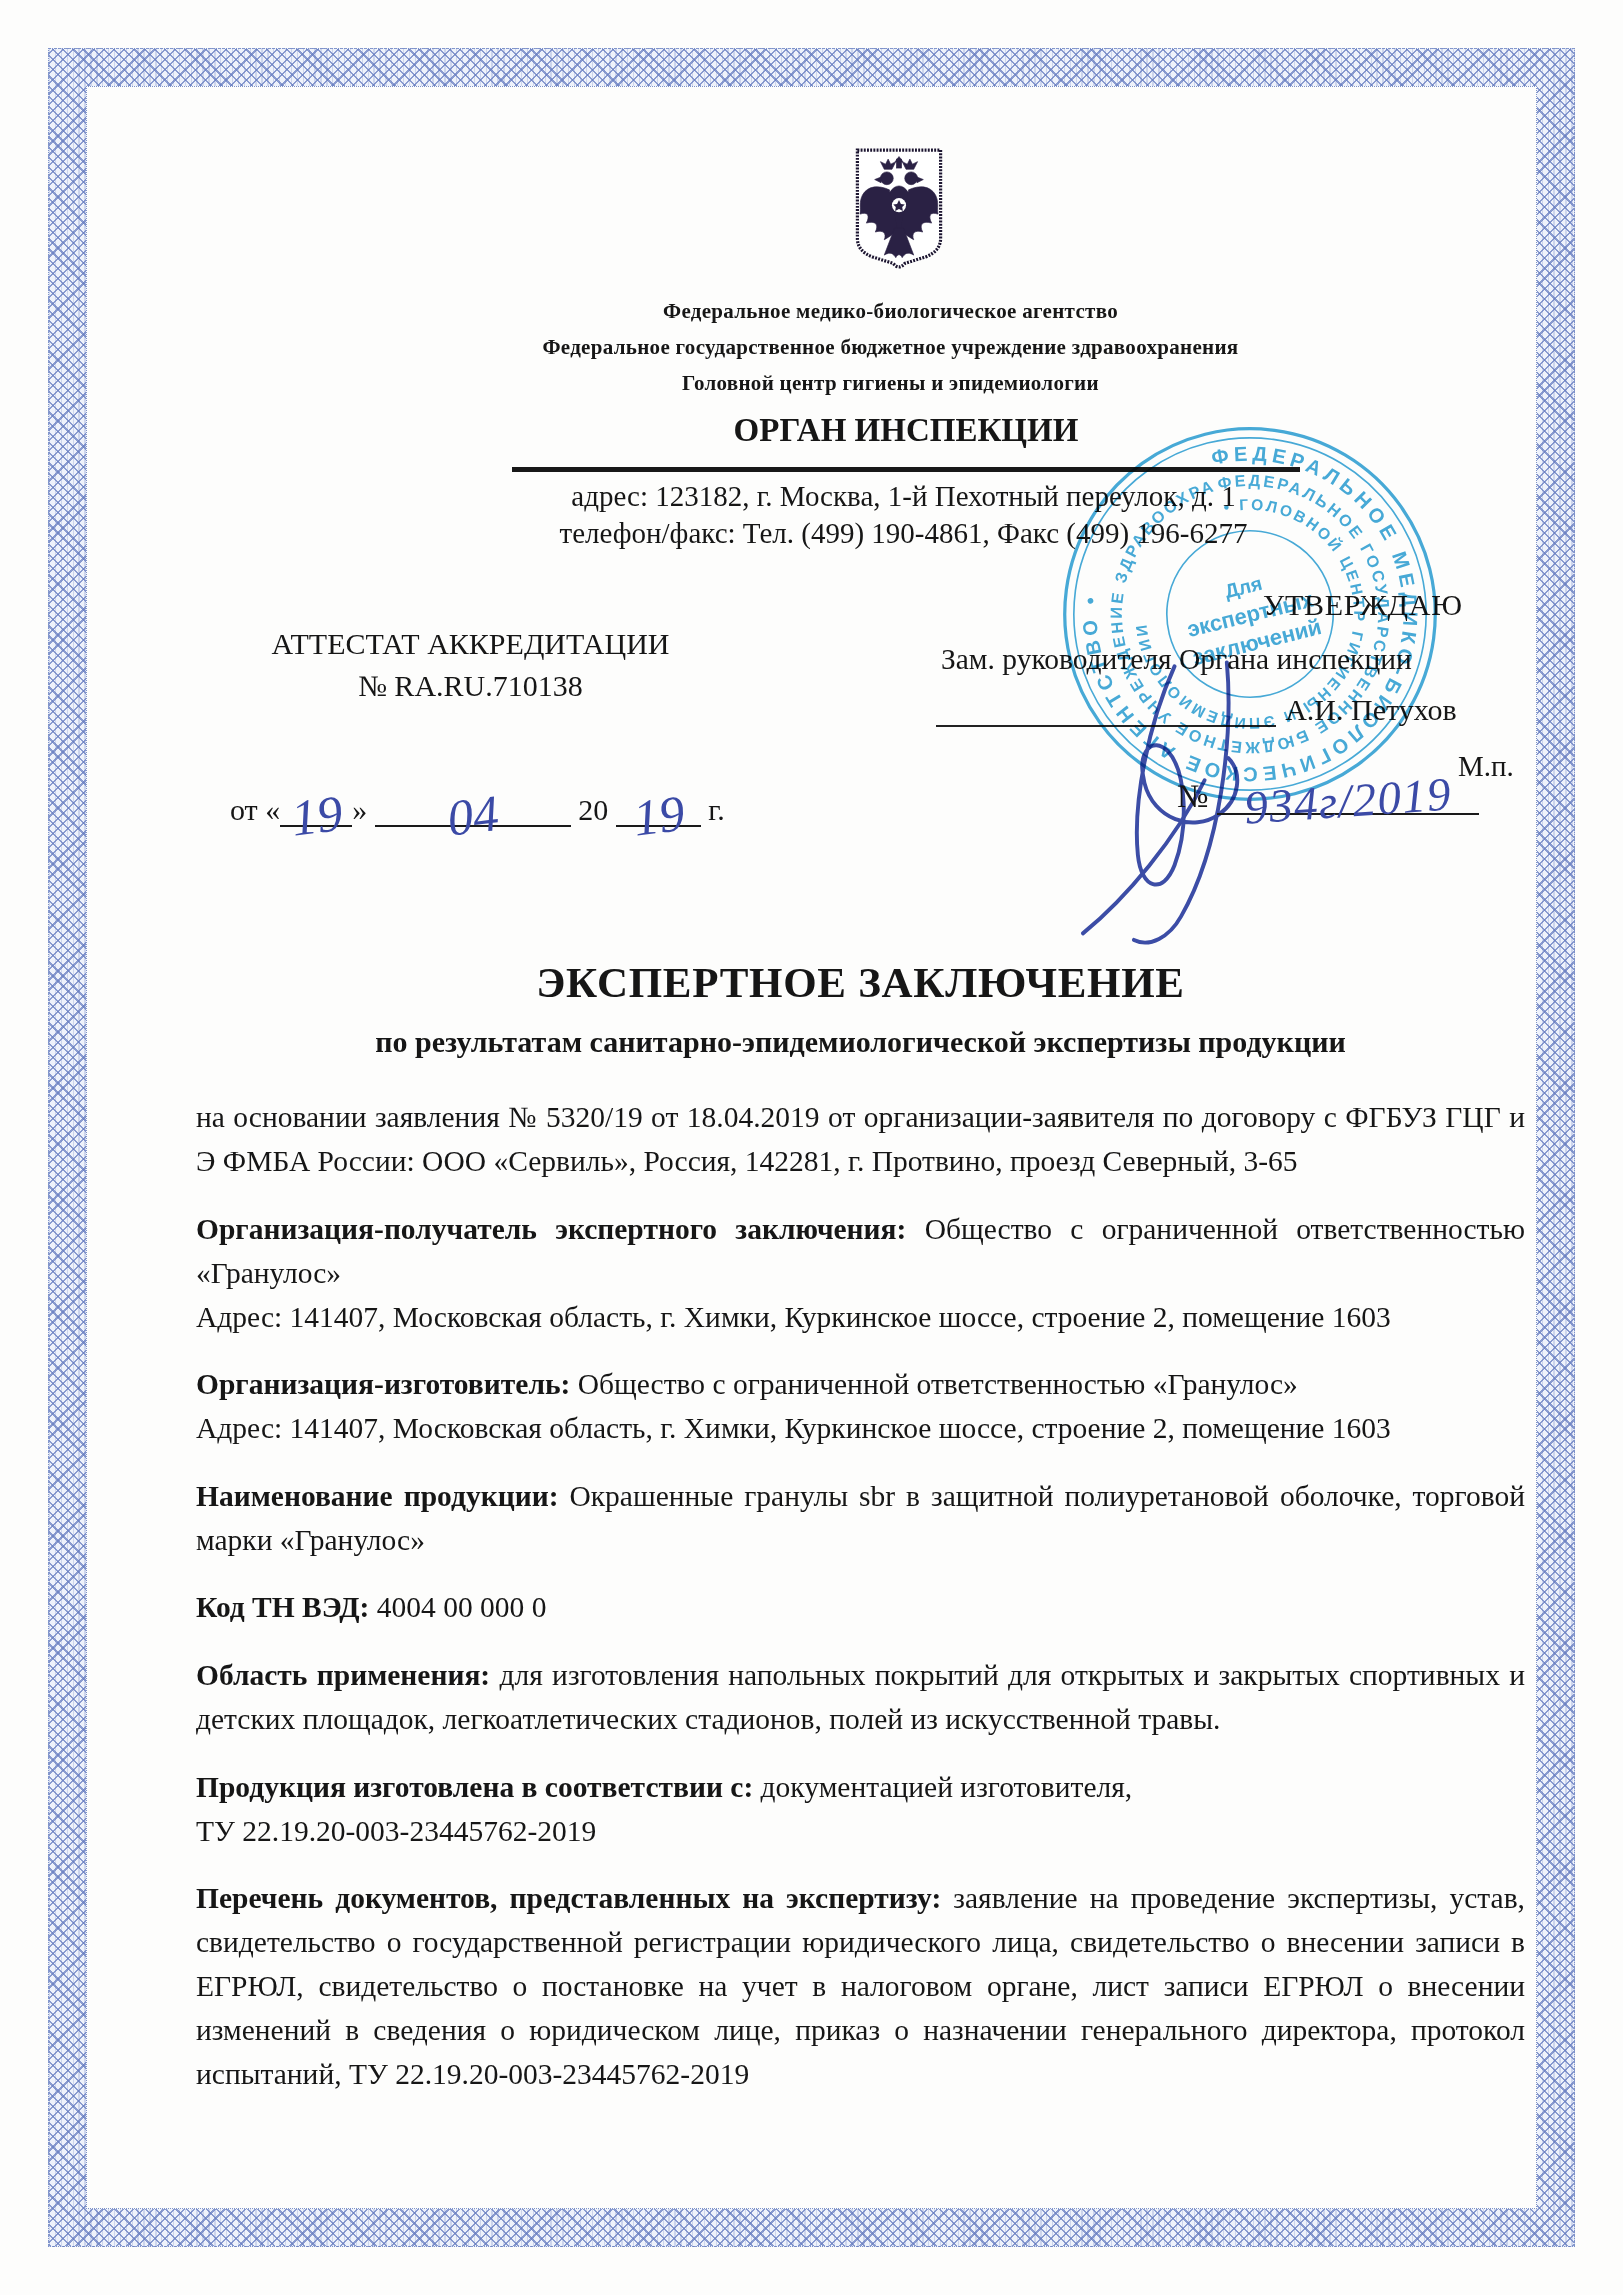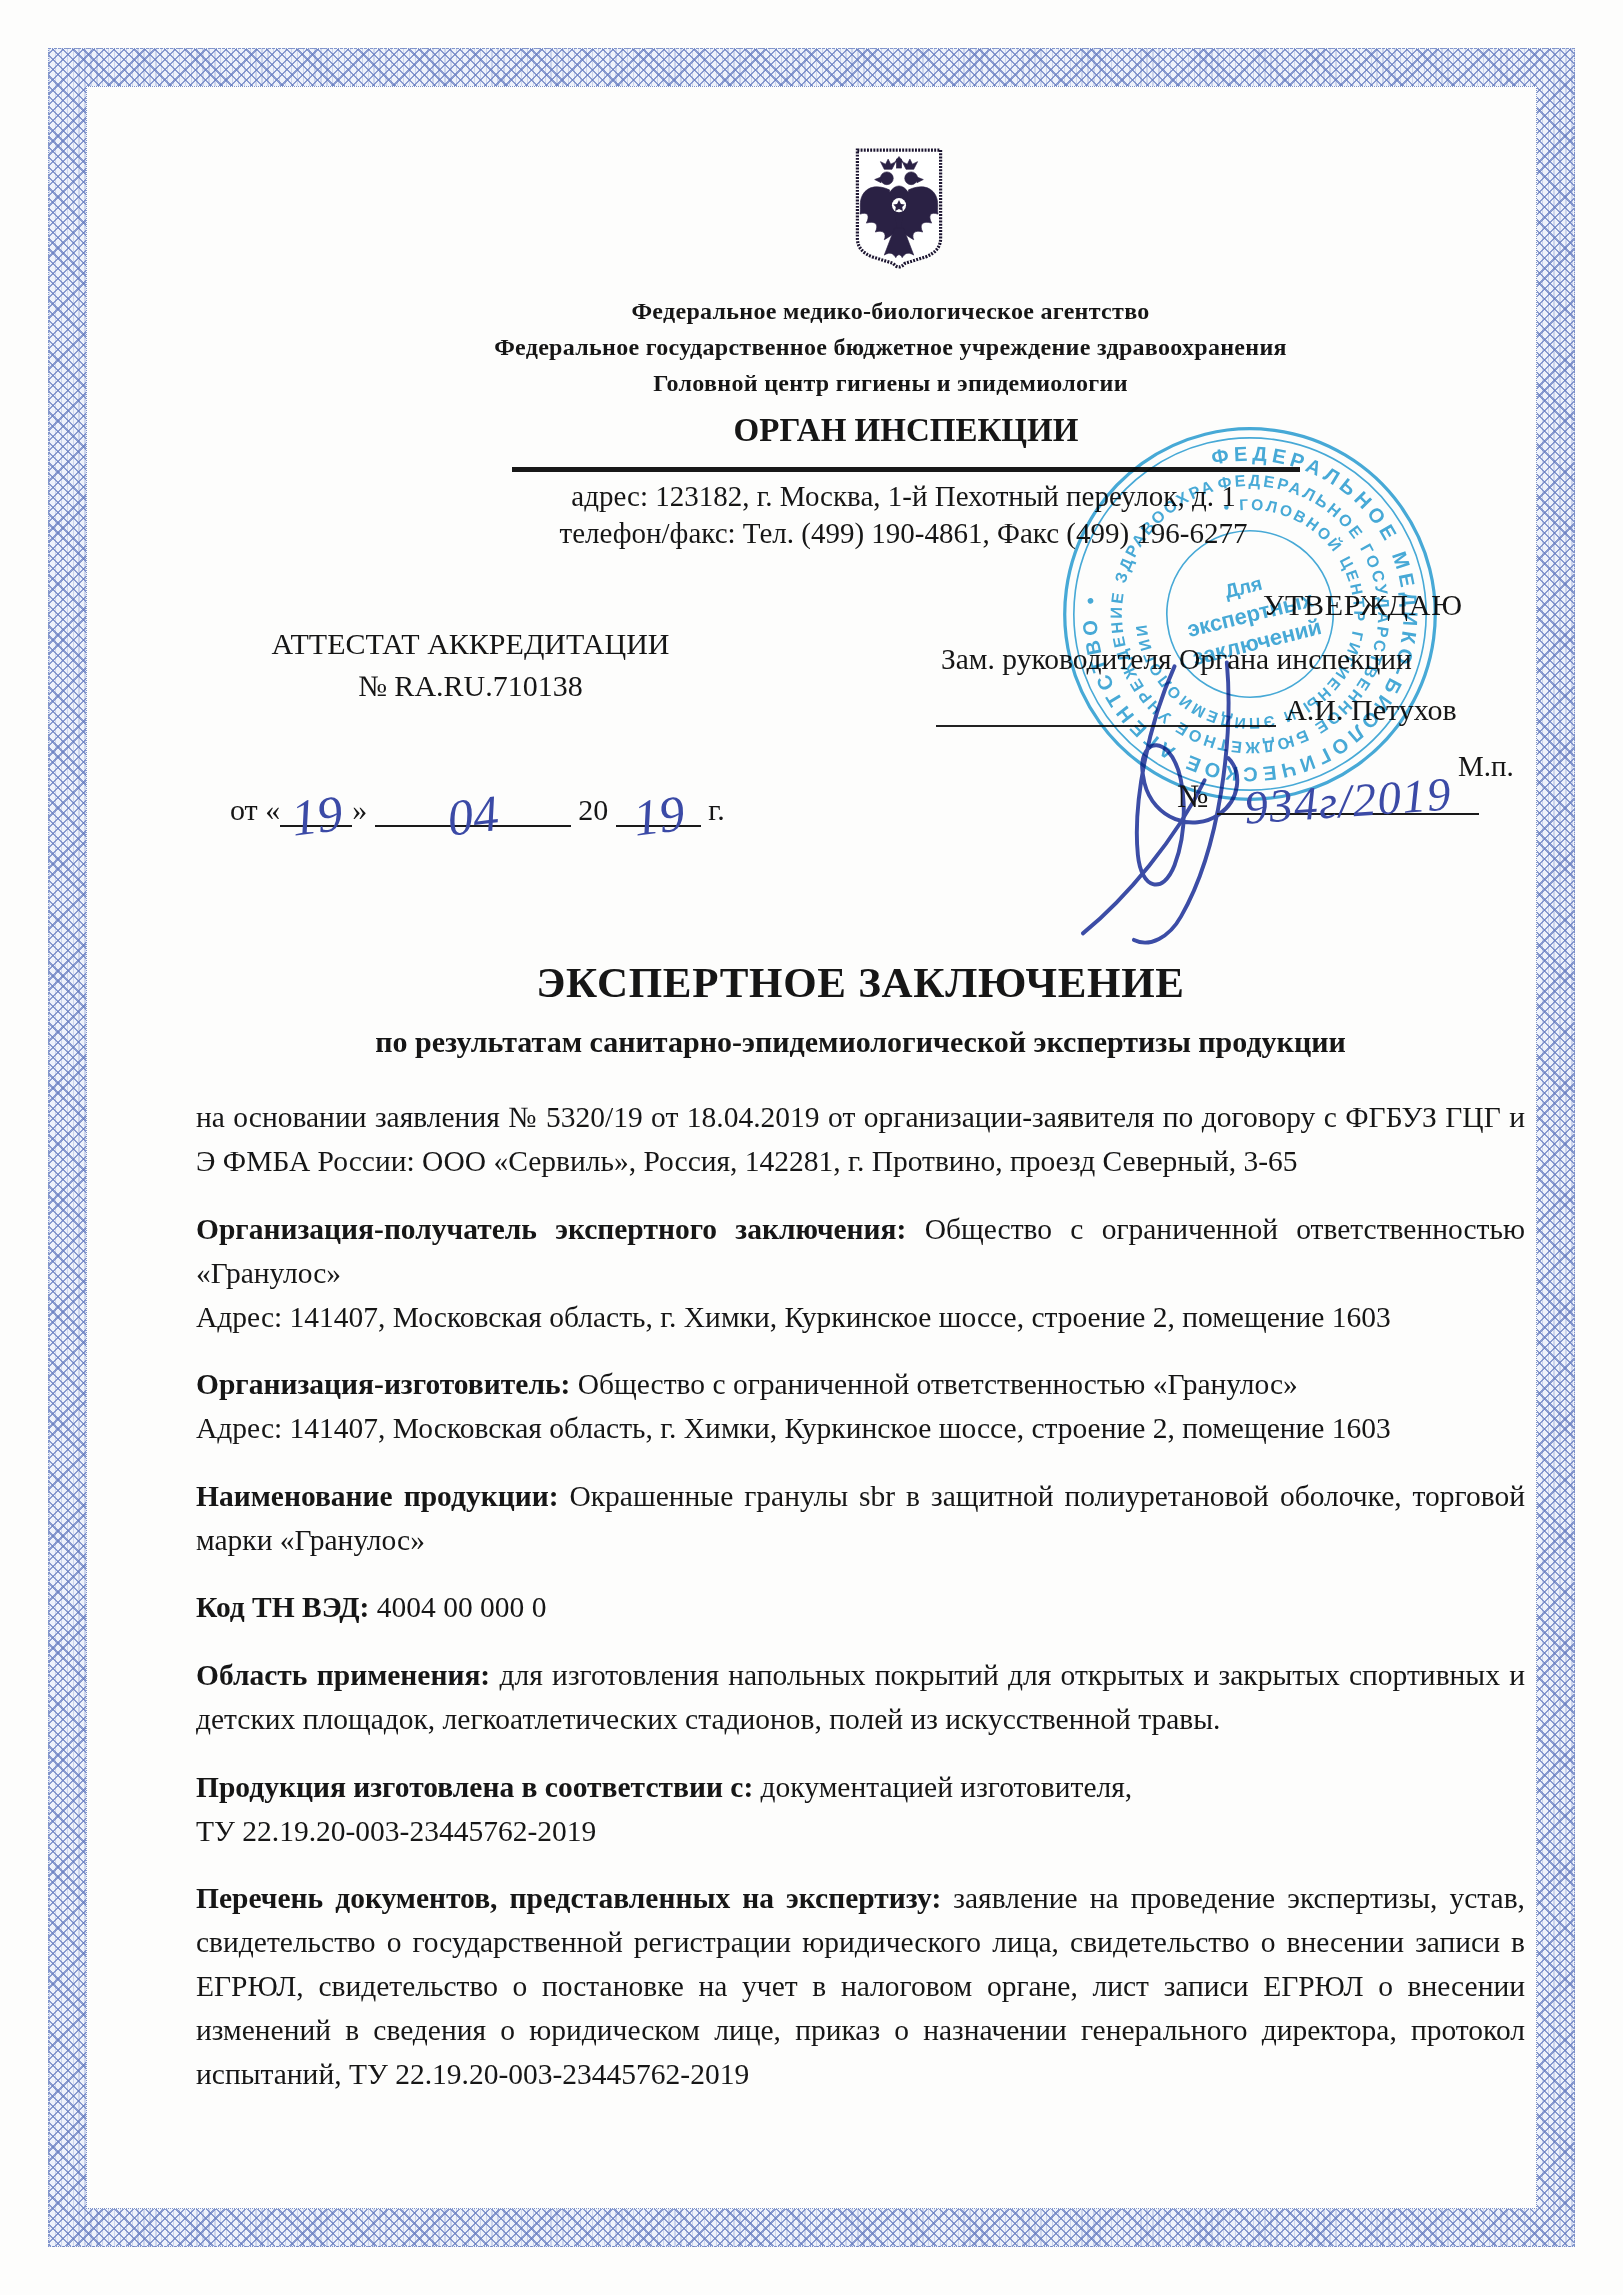--- a/index.html
+++ b/index.html
@@ -11,21 +11,21 @@
     background-color:#eef2fb;
     background-image:
       repeating-linear-gradient(45deg, rgba(104,126,193,.75) 0px, rgba(104,126,193,.75) 1.6px, transparent 1.6px, transparent 7.2px),
       repeating-linear-gradient(-45deg, rgba(104,126,193,.75) 0px, rgba(104,126,193,.75) 1.6px, transparent 1.6px, transparent 7.2px),
       repeating-linear-gradient(90deg, rgba(104,126,193,.25) 0px, rgba(104,126,193,.25) 1.3px, transparent 1.3px, transparent 5.9px);
     border:1.3px dotted #7e93c9;}
   .frame-inner{position:absolute;top:37px;left:37px;right:37px;bottom:37px;background:#fdfdfc;border:1.3px dotted #7e93c9;}
 
   .abs{position:absolute;}
 
-  .org-header{left:223px;top:293px;width:1335px;font-weight:bold;font-size:24px;line-height:36px;text-align:center;letter-spacing:0.3px;}
+  .org-header{left:223px;top:293px;width:1335px;font-weight:bold;font-size:21px;line-height:36px;text-align:center;letter-spacing:0.3px;}
   .organ-title{left:512px;top:412px;width:788px;text-align:center;font-weight:bold;font-size:33px;}
   .organ-rule{left:512px;top:467px;width:788px;height:4.6px;background:#181818;}
   .addr-block{left:223px;top:478px;width:1361px;text-align:center;font-size:29px;line-height:37px;}
 
   .attestat{left:202px;top:623px;width:537px;text-align:center;font-size:30px;line-height:42px;}
   .approve-heading{left:1263px;top:588px;width:327px;font-size:30px;letter-spacing:0.7px;}
   .approver-position{left:941px;top:627px;width:589px;font-size:29.5px;margin-top:16px;}
   .sig-row{left:936px;top:687px;width:589px;font-size:30px;white-space:nowrap;}
   .sig-line{display:inline-block;width:340px;border-bottom:2.6px solid #222;height:38px;vertical-align:bottom;}
   .sig-name{margin-left:9.2px;}

